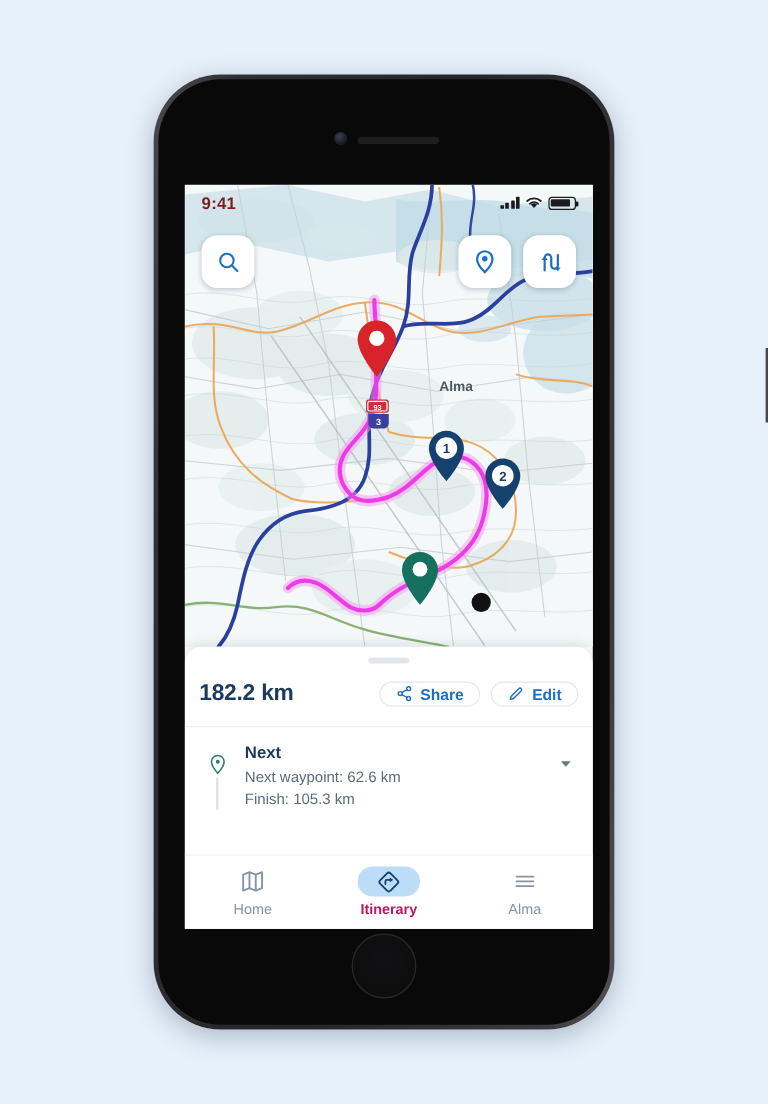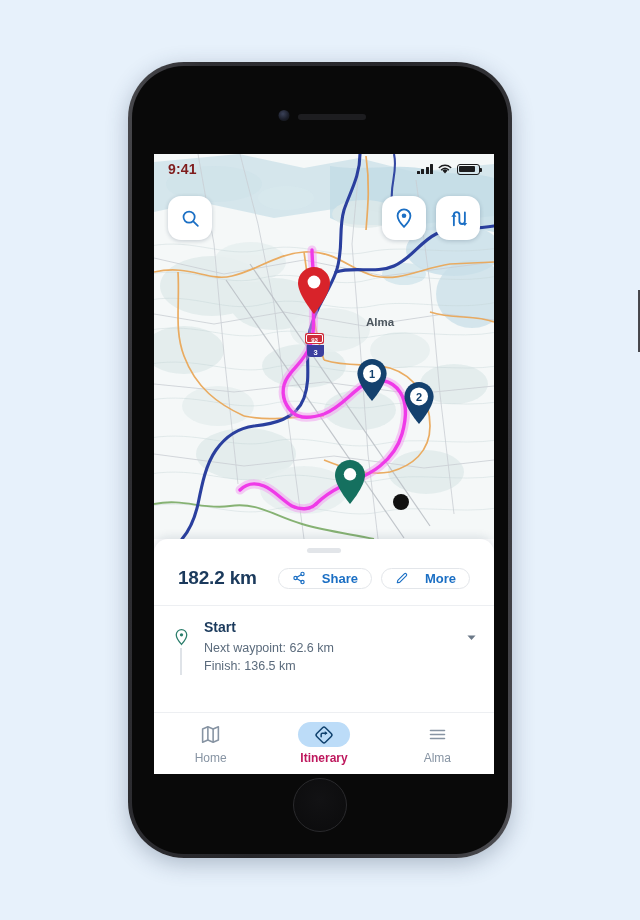--- a/index.html
+++ b/index.html
@@ -88,24 +88,24 @@
   .sheet {
     position:absolute; left:0; bottom:0; width:100%; height:235px;
     background:#fff; border-radius:14px 14px 0 0;
     box-shadow:0 -2px 10px rgba(20,40,70,.12);
     display:flex; flex-direction:column; z-index:7;
   }
   .grabber { width:34px; height:5px; border-radius:3px; background:#e2e5e9;
              margin:9px auto 0; cursor:grab; }
 
   .sheet-head { display:flex; align-items:center; justify-content:space-between;
-                padding:14px 24px 16px; }
+                padding:14px 12px 16px; }
   .distance { font-size:19px; font-weight:700; color:#1b3a5c; letter-spacing:-.2px; }
   .head-actions { display:flex; gap:9px; }
-  .pill { display:flex; align-items:center; gap:16px;
+  .pill { display:flex; align-items:center; gap:6px;
           height:21px; padding:0 13px; border:1px solid #e3e6ea; border-radius:15px;
           background:#fff; color:#1b6fc4; font-size:13px; font-weight:600; cursor:pointer;text-align:center; }
 
   .divider { height:1px; background:#edeff2; }
 
   .leg { display:flex; gap:12px; padding:12px 16px 14px; position:relative; cursor:pointer; }
   .leg-rail { width:22px; display:flex; flex-direction:column; align-items:center; padding-top:10px; }
   .rail-line { width:1.5px; flex:1; background:#dfe3e8; margin-top:1px; min-height:26px; }
   .leg-body { flex:1; padding-top:1px; }
   .leg-title { font-size:14px; font-weight:700; color:#1b3a5c; margin-bottom:4px; }
@@ -344,40 +344,40 @@
                   <circle cx="6" cy="12" r="2.8" fill="none" stroke="#1b6fc4" stroke-width="2"></circle>
                   <circle cx="18" cy="19" r="2.8" fill="none" stroke="#1b6fc4" stroke-width="2"></circle>
                   <path d="M8.5 10.6 L15.6 6.4 M8.5 13.4 L15.6 17.6" stroke="#1b6fc4" stroke-width="2" stroke-linecap="round"></path>
                 </svg>
                 <span>Share</span>
               </div>
               <div class="pill">
                 <svg width="14" height="14" viewBox="0 0 24 24">
                   <path d="M4 20 L4.8 16.2 L16.4 4.6 A2.3 2.3 0 0 1 19.6 7.8 L8 19.4 Z" fill="none" stroke="#1b6fc4" stroke-width="2" stroke-linejoin="round"></path>
                 </svg>
-                <span>More</span>
+                <span>Edit</span>
               </div>
             </div>
           </div>
 
           <div class="divider"></div>
 
           <div class="leg">
             <div class="leg-rail">
               <svg width="17" height="19" viewBox="0 0 24 26">
                 <path d="M12 1.8 C16.1 1.8 19.4 5.1 19.4 9.2 C19.4 14.6 12 22.8 12 22.8
                          C12 22.8 4.6 14.6 4.6 9.2 C4.6 5.1 7.9 1.8 12 1.8 Z" fill="none" stroke="#2b7d6b" stroke-width="1.8"></path>
                 <circle cx="12" cy="9.2" r="2.3" fill="#2b7d6b"></circle>
               </svg>
               <div class="rail-line"></div>
             </div>
             <div class="leg-body">
-              <div class="leg-title">Start</div>
+              <div class="leg-title">Next</div>
               <div class="leg-sub">Next waypoint: 62.6 km</div>
-              <div class="leg-sub">Finish: 136.5 km</div>
+              <div class="leg-sub">Finish: 105.3 km</div>
             </div>
             <div class="caret">
               <svg width="13" height="13" viewBox="0 0 16 16">
                 <path d="M3 5.5 L8 11 L13 5.5 Z" fill="#6b7887"></path>
               </svg>
             </div>
           </div>
 
           <div class="tabbar">
             <div class="tab">

